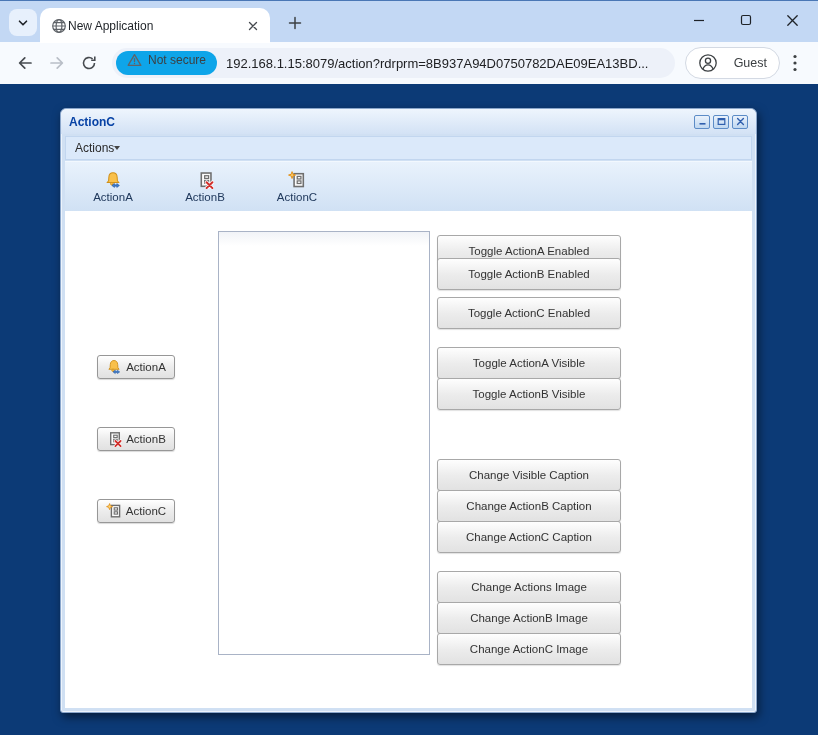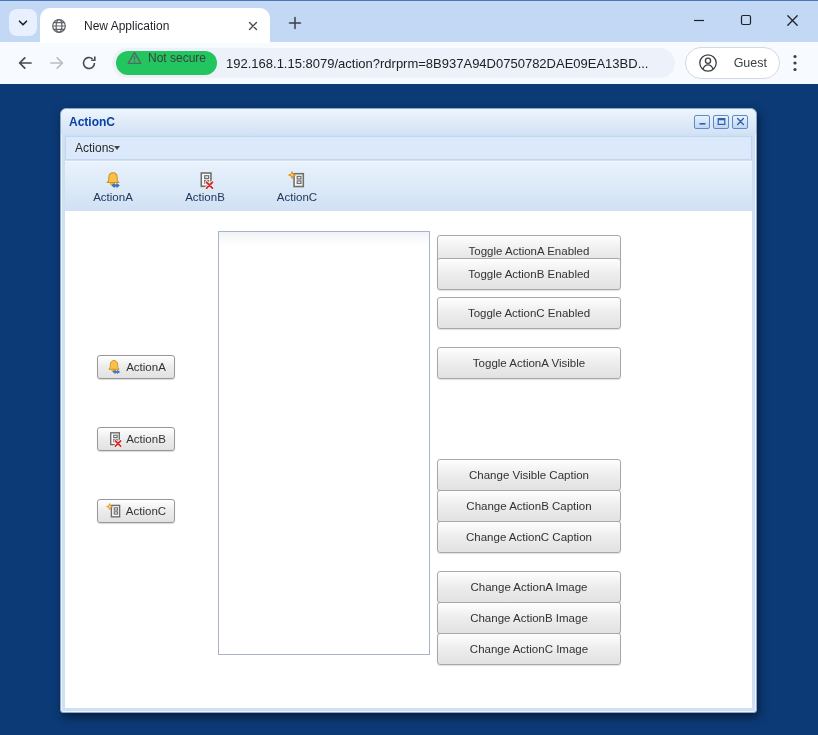--- a/index.html
+++ b/index.html
@@ -6,34 +6,34 @@
   html,body { width: 818px; height: 735px; }
   body {
     font-family: "Liberation Sans", "DejaVu Sans", sans-serif;
     overflow: hidden; background: #0c3a76;
   }
   
   .chrome-top { height: 42px; background: #c3d8f4; border-top: 1px solid #4a77b5; position: relative; }
   .tab-search { position: absolute; left: 9px; top: 8px; width: 28px; height: 27px; border-radius: 8px;
     background: #e7f0fc; display: flex; align-items: center; justify-content: center; cursor: pointer; }
   .tab { position: absolute; left: 40px; top: 7px; width: 230px; height: 35px; background: #fff;
-    border-radius: 10px 10px 0 0; display: flex; align-items: center; padding: 0 8px 0 11px; gap: 17px; }
+    border-radius: 10px 10px 0 0; display: flex; align-items: center; padding: 0 8px 0 11px; gap: 1px; }
   .tab-title { flex: 1; font-size: 12px; color: #1f2328; white-space: nowrap; overflow: hidden; }
   .tab-close { width: 18px; height: 18px; display: flex; align-items: center; justify-content: center; border-radius: 50%; }
   .newtab-btn { position: absolute; left: 282px; top: 9px; width: 26px; height: 26px;
     display: flex; align-items: center; justify-content: center; border-radius: 6px; }
   .win-controls { position: absolute; right: 2px; top: 0; height: 38px; display: flex; }
   .win-btn { width: 47px; height: 38px; display: flex; align-items: center; justify-content: center; }
 
   .chrome-nav { height: 42px; background: #f7fafe; display: flex; align-items: center; padding: 0 10px; gap: 2px; }
   .nav-btn { width: 30px; height: 30px; display: flex; align-items: center; justify-content: center; border-radius: 50%; flex: none; }
   .omnibox { flex: 1; height: 30px; background: #edf1f9; border-radius: 15px; display: flex; align-items: center;
     padding: 0 12px 0 4px; margin: 0 8px 0 6px; min-width: 0; }
-  .chip { background: #22c55e; border-radius: 12px; height: 24px; display: flex; align-items: flex-start; gap: 6px;
-    padding: 0 11px; font-size: 12px; color: #3c4043; flex: none; }
+  .chip { background: #0ea5e9; border-radius: 12px; height: 24px; display: flex; align-items: flex-end; gap: 6px;
+    padding: 8px 11px; font-size: 12px; color: #3c4043; flex: none; }
   .url { font-size: 13px; color: #202124; margin-left: 9px; white-space: nowrap; overflow: hidden; }
   .guest-pill { height: 32px; border: 1px solid #d3d9e3; background: #fff; border-radius: 16px; display: flex;
     align-items: center; gap: 16px; padding: 0 12px; font-size: 12.5px; color: #3c4043; flex: none; }
   .kebab { width: 26px; height: 30px; display: flex; align-items: center; justify-content: center; flex: none; }
 
   
   .page { height: 651px; background: #0c3a76; position: relative; }
   .form { position: absolute; left: 60px; top: 24px; width: 697px; height: 605px; background: #d0e0f3;
     border: 1px solid #8aa6cb; border-radius: 6px 6px 3px 3px;
     box-shadow: 2px 4px 10px rgba(0,0,0,.5), inset 0 0 0 1px #edf4fc; }
@@ -249,25 +249,26 @@
           <span>ActionC</span>
         </div>
 
         <div class="listbox"></div>
 
         <div class="cbtn" style="top:24px">Toggle ActionA Enabled</div>
         <div class="cbtn" style="top:47px">Toggle ActionB Enabled</div>
         <div class="cbtn" style="top:86px">Toggle ActionC Enabled</div>
 
         <div class="cbtn" style="top:136px">Toggle ActionA Visible</div>
+        <div class="cbtn" style="top:167px">Toggle ActionB Visible</div>
 
         <div class="cbtn" style="top:248px">Change Visible Caption</div>
         <div class="cbtn" style="top:279px">Change ActionB Caption</div>
         <div class="cbtn" style="top:310px">Change ActionC Caption</div>
 
-        <div class="cbtn" style="top:360px">Change ActionA Image</div>
+        <div class="cbtn" style="top:360px">Change Actions Image</div>
         <div class="cbtn" style="top:391px">Change ActionB Image</div>
         <div class="cbtn" style="top:422px">Change ActionC Image</div>
 
       </div>
     </div>
   </div>
 </div>
 
 </body></html>

